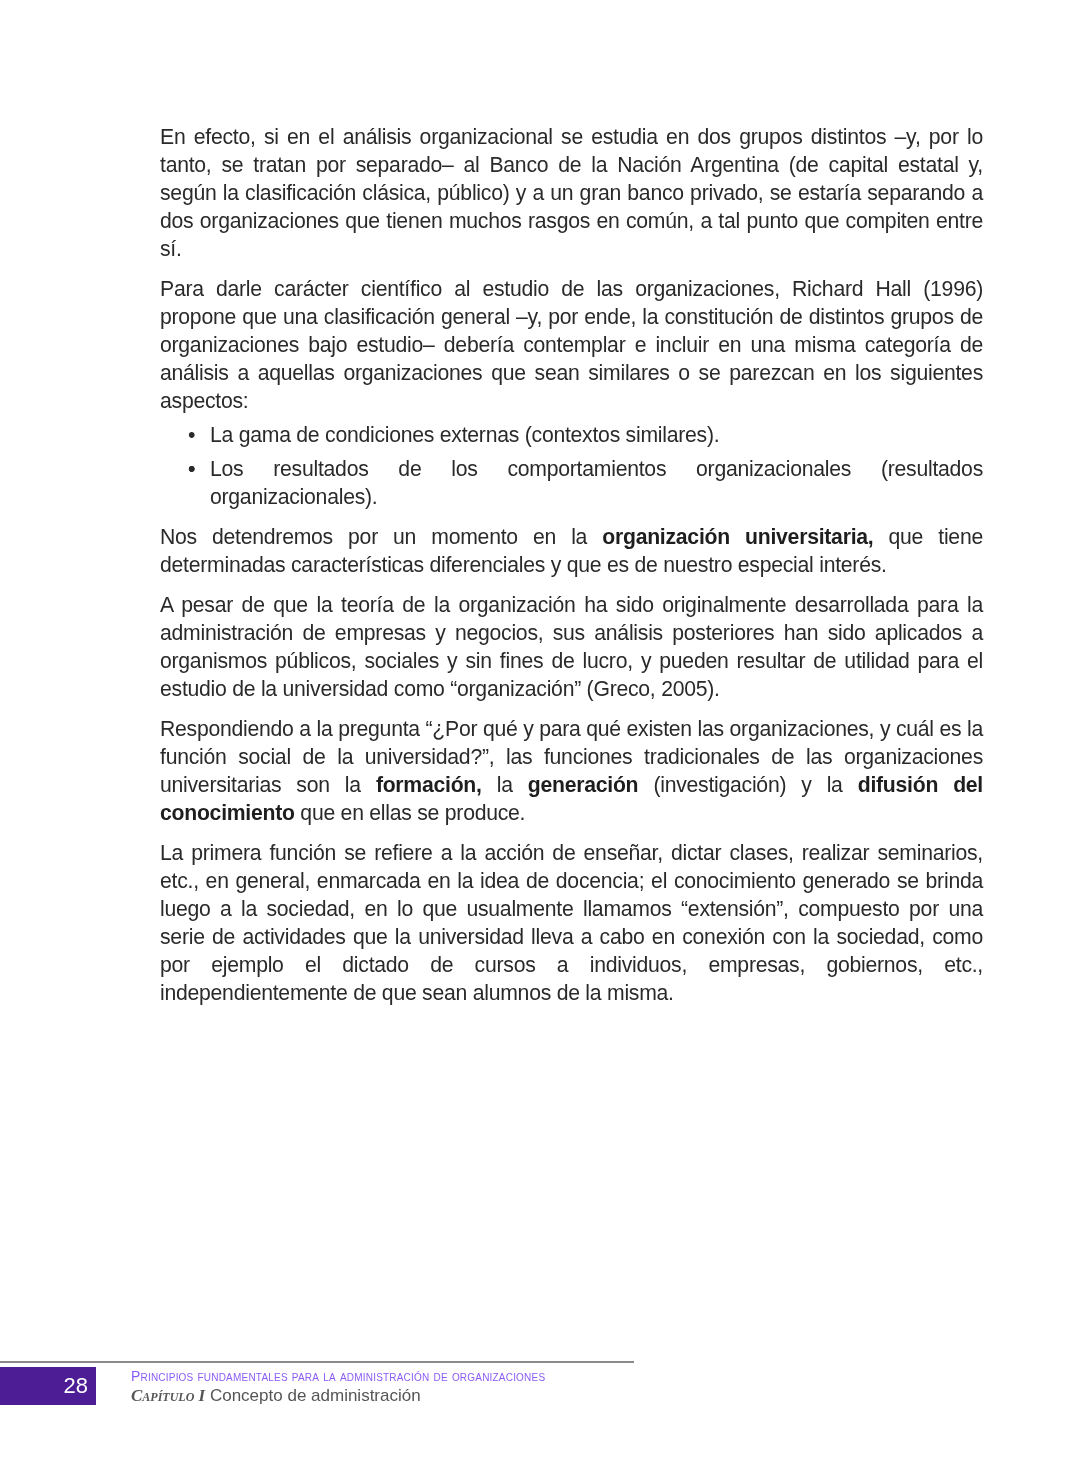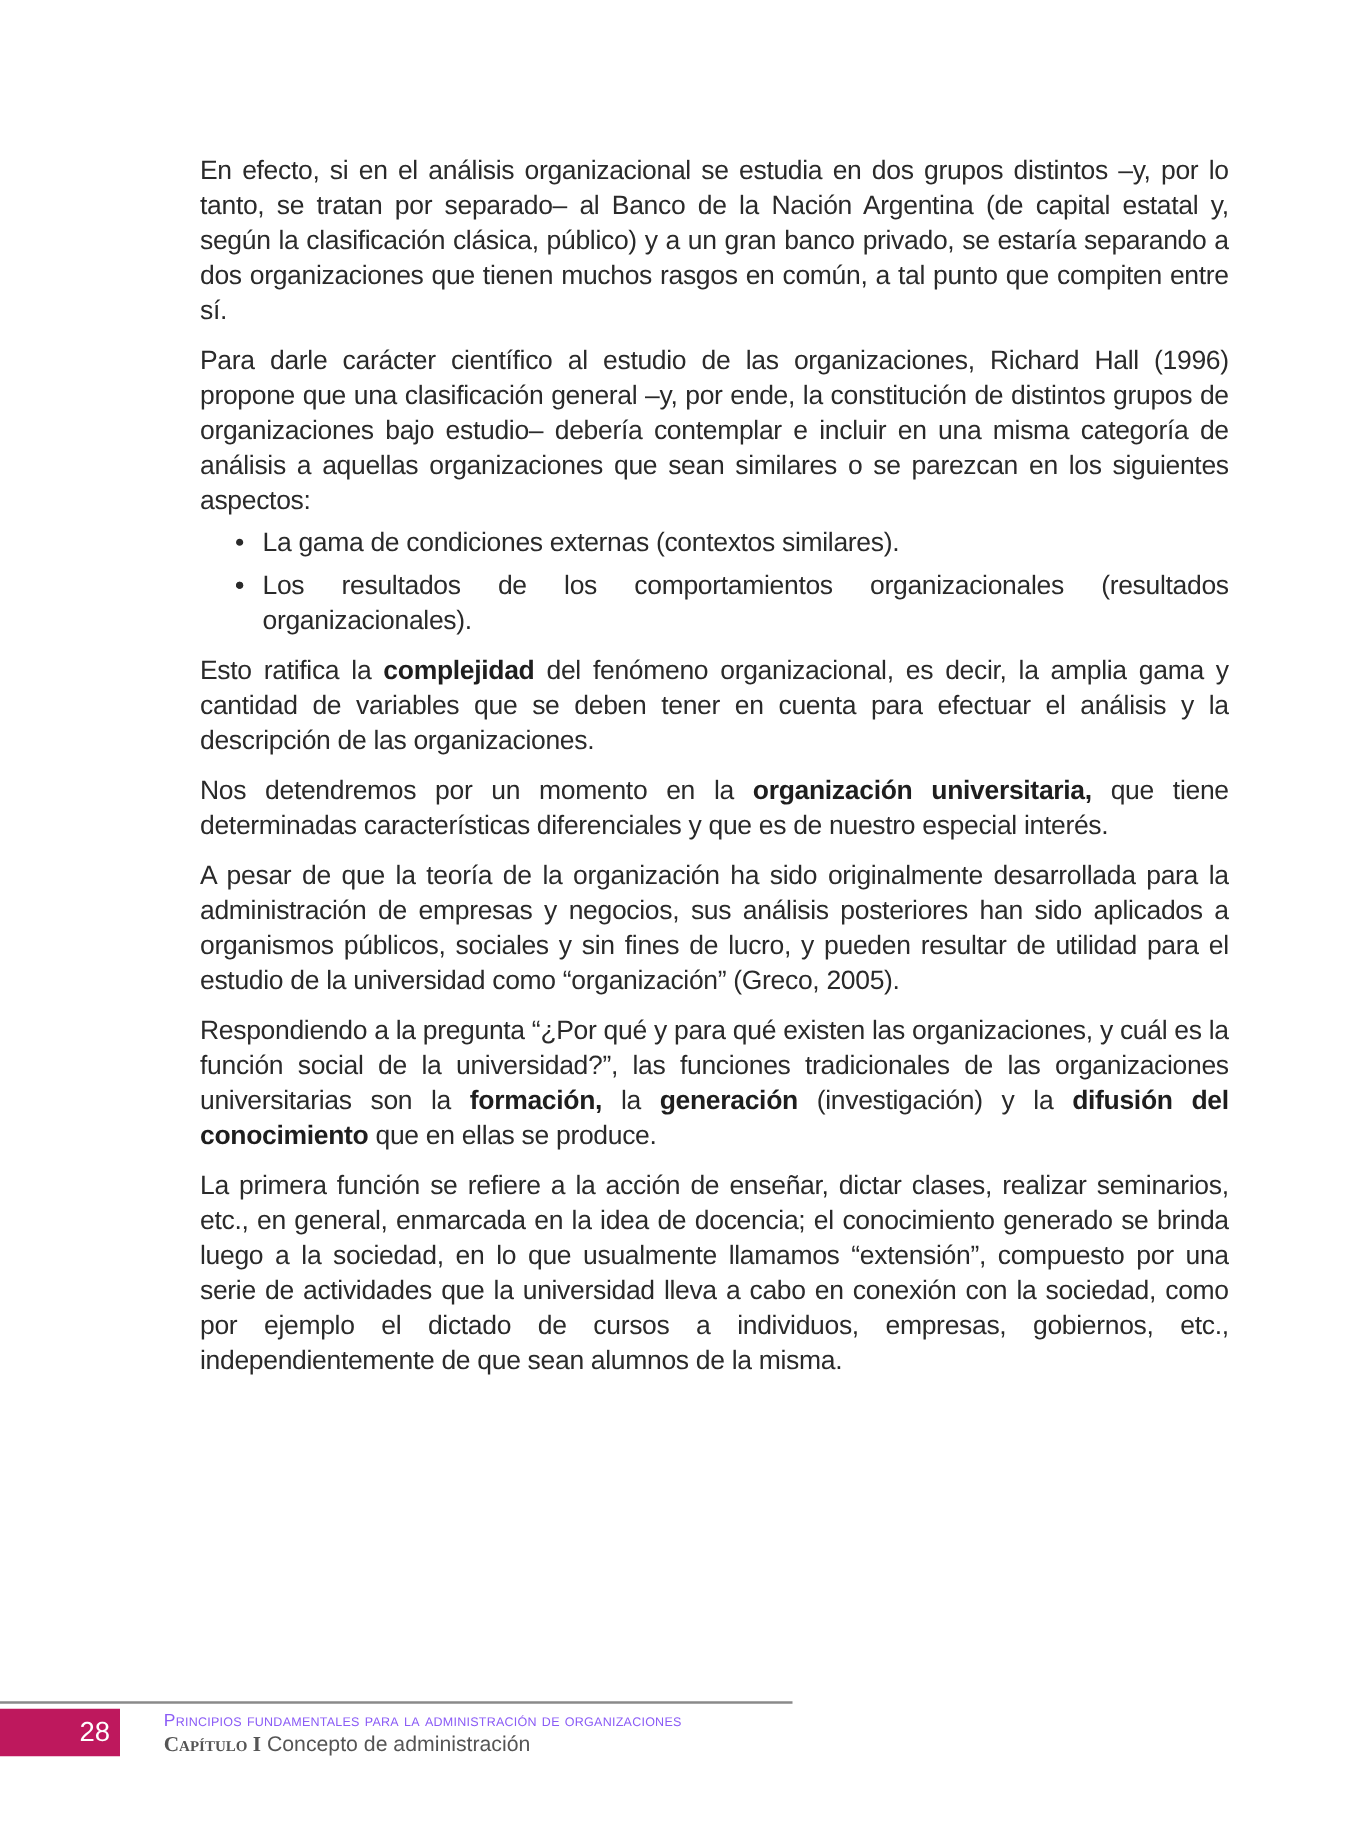--- a/index.html
+++ b/index.html
@@ -6,38 +6,37 @@
   body { width:1080px; height:1459px; position:relative; overflow:hidden;
          font-family:"Liberation Sans", sans-serif; color:#2a2a2a; }
   .content { position:absolute; left:128px; top:123px; width:823px;
              font-size:21.2px; line-height:28px; letter-spacing:-0.25px;margin-left:32px; }
   .para { margin:0 0 12px 0; text-align:justify; }
   .para b { font-weight:bold; color:#1e1e1e; }
   ul.bullets { list-style:none; margin:-6px 0 12px 0; padding:0 0 0 28px; }
   ul.bullets li { position:relative; padding-left:22px; margin:0 0 6px 0; text-align:justify; }
   ul.bullets li .dot { position:absolute; left:0; top:0; }
   .footer-rule { position:absolute; left:0; top:1361px; width:634px; height:2px; background:#8a8a8a; }
-  .page-box { position:absolute; left:0; top:1367px; width:96px; height:38px; background:#be185d;
+  .page-box { position:absolute; left:0; top:1367px; width:96px; height:38px; background:#4c1d95;
               color:#ffffff; font-size:22px; line-height:38px; text-align:right; box-sizing:border-box; padding-right:8px; }
   .running1 { position:absolute; left:131px; top:1368px; font-size:14px; color:#8b5cf6; letter-spacing:0.2px; font-variant:small-caps; }
   .running2 { position:absolute; left:131px; top:1386px; font-size:17px; color:#555; }
-  .running2 .cap { font-variant:small-caps; font-weight:bold; font-family:"Liberation Serif", serif; }
+  .running2 .cap { font-variant:small-caps; font-weight:bold; font-family:"Liberation Serif", serif;font-style:italic; }
 </style>
 </head>
 <body>
 
 <div class="content">
   <p class="para">En efecto, si en el análisis organizacional se estudia en dos grupos distintos –y, por lo tanto, se tratan por separado– al Banco de la Nación Argentina (de capital estatal y, según la clasificación clásica, público) y a un gran banco privado, se estaría separando a dos organizaciones que tienen muchos rasgos en común, a tal punto que compiten entre sí.</p>
   <p class="para">Para darle carácter científico al estudio de las organizaciones, Richard Hall (1996) propone que una clasificación general –y, por ende, la constitución de distintos grupos de organizaciones bajo estudio– debería contemplar e incluir en una misma categoría de análisis a aquellas organizaciones que sean similares o se parezcan en los siguientes aspectos:</p>
   <ul class="bullets">
     <li><span class="dot">•</span><span>La gama de condiciones externas (contextos similares).</span></li>
     <li><span class="dot">•</span></li>
     <li><span class="dot">•</span><span>Los resultados de los comportamientos organizacionales (resultados organizacionales).</span></li>
   </ul>
-  <p class="para"><span>Esto ratifica la </span><b>complejidad</b><span> del fenómeno organizacional, es decir, la amplia gama y cantidad de variables que se deben tener en cuenta para efectuar el análisis y la descripción de las organizaciones.</span></p>
   <p class="para"><span>Nos detendremos por un momento en la </span><b>organización universitaria,</b><span> que tiene determinadas características diferenciales y que es de nuestro especial interés.</span></p>
   <p class="para">A pesar de que la teoría de la organización ha sido originalmente desarrollada para la administración de empresas y negocios, sus análisis posteriores han sido aplicados a organismos públicos, sociales y sin fines de lucro, y pueden resultar de utilidad para el estudio de la universidad como “organización” (Greco, 2005).</p>
   <p class="para"><span>Respondiendo a la pregunta “¿Por qué y para qué existen las organizaciones, y cuál es la función social de la universidad?”, las funciones tradicionales de las organizaciones universitarias son la </span><b>formación,</b><span> la </span><b>generación</b><span> (investigación) y la </span><b>difusión del conocimiento</b><span> que en ellas se produce.</span></p>
   <p class="para">La primera función se refiere a la acción de enseñar, dictar clases, realizar seminarios, etc., en general, enmarcada en la idea de docencia; el conocimiento generado se brinda luego a la sociedad, en lo que usualmente llamamos “extensión”, compuesto por una serie de actividades que la universidad lleva a cabo en conexión con la sociedad, como por ejemplo el dictado de cursos a individuos, empresas, gobiernos, etc., independientemente de que sean alumnos de la misma.</p>
 </div>
 
 <div class="footer-rule"></div>
 <div class="page-box">28</div>
 <div class="running1">Principios fundamentales para la administración de organizaciones</div>
 <div class="running2"><span class="cap">Capítulo I</span><span> Concepto de administración</span></div>

